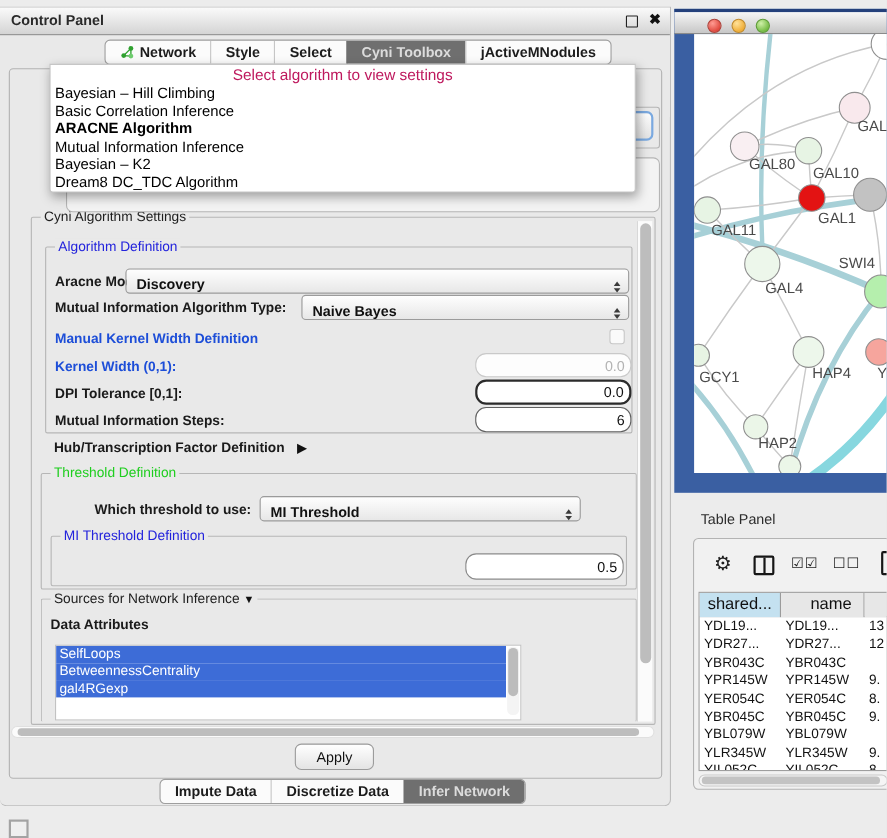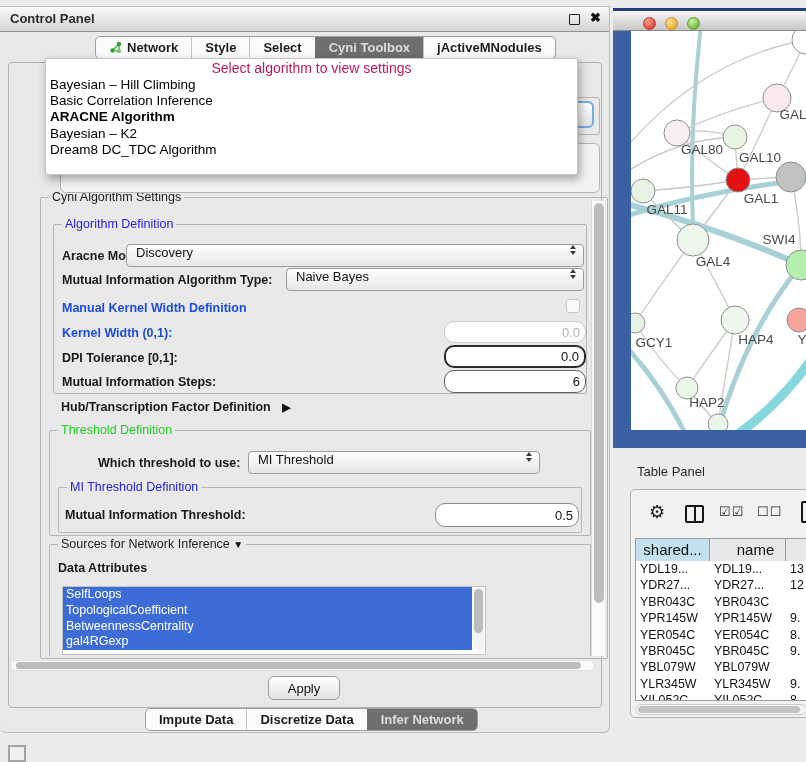--- a/index.html
+++ b/index.html
@@ -42,21 +42,21 @@
   
   .group{position:absolute;border:1px solid #B6B6B6;border-radius:2px;box-sizing:border-box;}
   .group-title{position:absolute;top:-8px;left:8px;background:#E9E9E9;padding:0 3px;font-size:12.5px;color:#1E1E1E;white-space:nowrap;}
   .group-title.blue{color:#2323DC;}
   .group-title.green{color:#1FCE1F;}
 
   .lbl{position:absolute;font-size:12.5px;font-weight:700;color:#1A1A1A;white-space:nowrap;}
   .lbl.disabled{color:#1d4ed8;text-align:right;}
 
   .combo{position:absolute;height:23px;border:1px solid #9B9B9B;border-radius:4px;
-    background:linear-gradient(#FEFEFE,#E7E7E7);display:flex;align-items:flex-start;box-sizing:border-box;}
+    background:linear-gradient(#FEFEFE,#E7E7E7);display:flex;align-items:flex-end;box-sizing:border-box;font-weight:bold;}
   .combo-val{flex:1;padding-left:9px;font-size:13px;color:#111;}
   .spin{width:13px;display:flex;flex-direction:column;align-items:center;gap:2px;margin-right:4px;}
   .spin i{display:block;width:0;height:0;border-left:3.5px solid transparent;border-right:3.5px solid transparent;}
   .spin .up{border-bottom:4px solid #3A3A3A;}
   .spin .dn{border-top:4px solid #3A3A3A;}
 
   .field{position:absolute;background:#FFFFFF;display:flex;align-items:center;justify-content:flex-end;
     padding-right:5px;font-size:13px;color:#111;box-sizing:border-box;border-radius:10px;}
   .field.disabled{border:1px solid #C9C9C9;color:#B3B3B3;background:#FDFDFD;}
   .field.focusframe{border:2px solid #2B2B2B;}
@@ -177,28 +177,29 @@
     <div class="dd-popup">
       <div class="dd-placeholder">Select algorithm to view settings</div>
       <div>
 
           <div class="dd-option">Bayesian – Hill Climbing</div>
 
           <div class="dd-option">Basic Correlation Inference</div>
 
           <div class="dd-option bold">ARACNE Algorithm</div>
 
+          <div class="dd-option">Mutual Information Inference</div>
 
           <div class="dd-option">Bayesian – K2</div>
 
           <div class="dd-option">Dream8 DC_TDC Algorithm</div>
         </div>
     </div>
 
-    <div class="group" style="left:28px;top:190px;width:568px;height:462px;margin-left:12px;">
+    <div class="group" style="left:28px;top:190px;width:568px;height:462px;">
       <span class="group-title">Cyni Algorithm Settings</span>
 
       <div class="group" style="left:12px;top:26px;width:534px;height:170px;">
         <span class="group-title blue">Algorithm Definition</span>
 
         <span class="lbl" style="left:8px;top:24px;">Aracne Mode:</span>
         <div class="combo" style="left:72px;top:19px;width:458px;">
           <span class="combo-val">Discovery</span>
           <span class="spin">
               <i class="up"></i>
@@ -246,40 +247,38 @@
         <div class="combo" style="left:198px;top:20px;width:292px;">
           <span class="combo-val">MI Threshold</span>
           <span class="spin">
               <i class="up"></i>
               <i class="dn"></i>
             </span>
         </div>
 
         <div class="group" style="left:8px;top:56px;width:524px;height:46px;text-decoration:underline;">
           <span class="group-title blue">MI Threshold Definition</span>
-          <span class="lbl" style="left:6px;top:20px;">Mutual Information Threshold:</span>
           <div class="field thin" style="left:376px;top:15px;width:144px;height:24px;border-color:#8A8A8A;">
             <span>0.5</span>
           </div>
         </div>
       </div>
 
       <div class="group" style="left:8px;top:346px;width:542px;height:112px;border-bottom:none;">
         <span class="group-title">
           <span>Sources for Network Inference</span>
           <span class="tri" style="font-size:10px;">▼</span>
         </span>
         <span class="lbl" style="left:8px;top:16px;">Data Attributes</span>
 
         <div class="attr-list" style="left:12px;top:41px;width:424px;height:69px;">
           <div>
 
               <div class="attr-item">SelfLoops</div>
 
-              <div class="attr-item">TopologicalCoefficient</div>
 
               <div class="attr-item">BetweennessCentrality</div>
 
               <div class="attr-item">gal4RGexp</div>
             </div>
           <div class="attr-vscroll">
             <div class="attr-vthumb"></div>
           </div>
         </div>
       </div>

